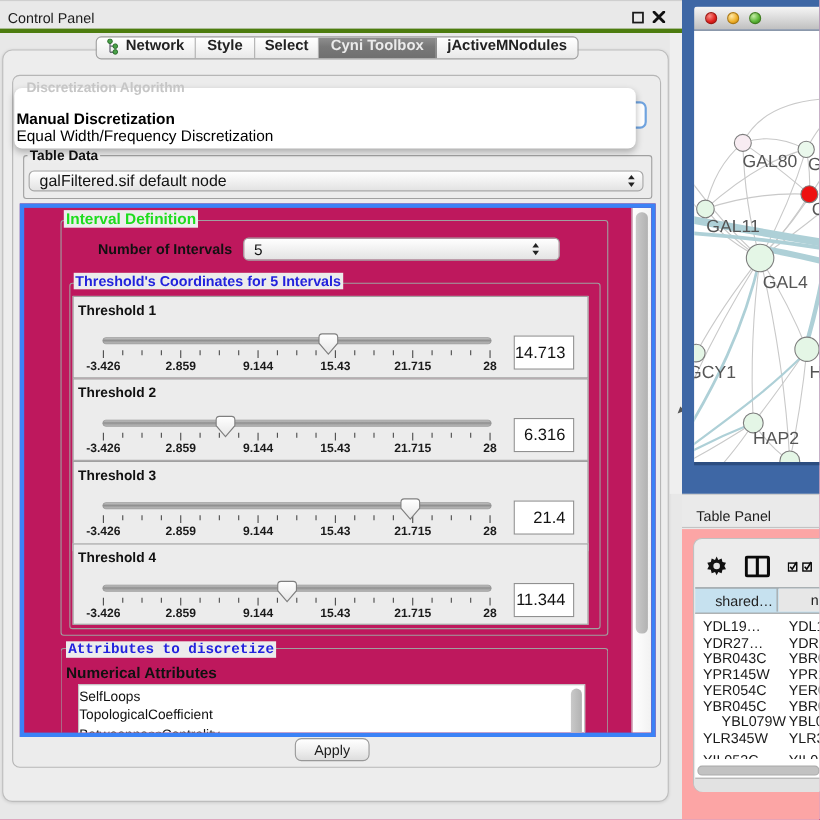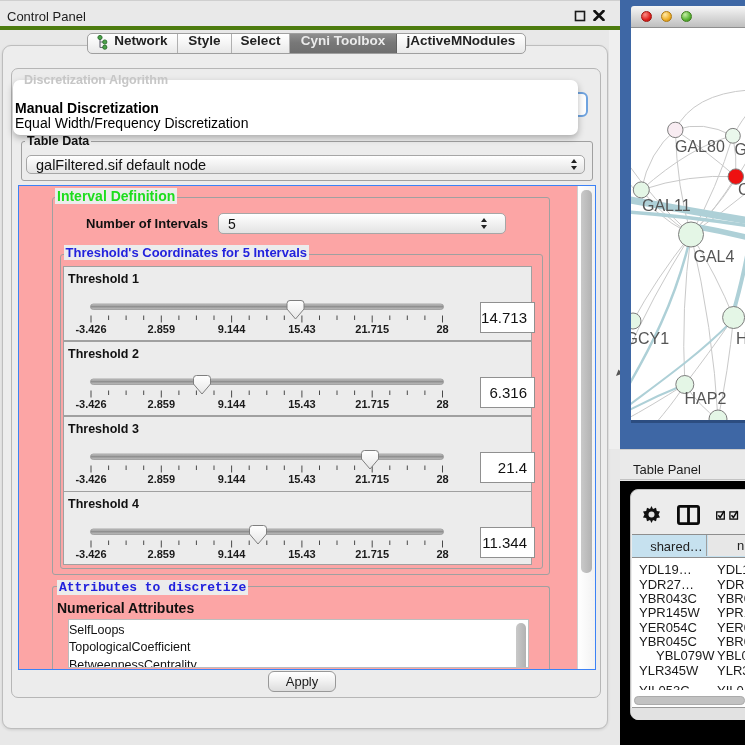--- a/index.html
+++ b/index.html
@@ -26,34 +26,34 @@
 .group { position:absolute; border:1px solid #a0a0a0; border-radius:3px; }
 .gtitle { position:absolute; background:#ececec; padding:0 2px; white-space:nowrap; }
 .combo { position:absolute; background:linear-gradient(#ffffff,#f4f4f4 40%,#e3e3e3);
   border:1px solid #a6a6a6; border-radius:5px; font-size:14px; color:#111; }
 .combo .cv { position:absolute; left:9px; top:50%; transform:translateY(-50%); }
 .arr { position:absolute; width:0; height:0; border-left:3.5px solid transparent; border-right:3.5px solid transparent; }
 .arr.up { border-bottom:4.5px solid #222; }
 .arr.dn { border-top:4.5px solid #222; }
 .trow { position:absolute; left:44px; width:469px; background:#ececec; border:1px solid #a0a0a0; }
 .trow .tt { position:absolute; left:4px; top:5px; font-size:12.5px; font-weight:bold; color:#111; }
-.trow .vbox { position:absolute; left:416px; top:35px; width:55px; height:31px;
+.trow .vbox { position:absolute; left:400px; top:35px; width:55px; height:31px;
   background:#fff; border:1px solid #909090; font-size:15px; color:#111;
   text-align:right; padding-right:7px; line-height:29px; }
 .vthumb { position:absolute; background:linear-gradient(90deg,#c9c9c9,#b2b2b2); border-radius:5px; }
 #net { left:620px; top:0; width:125px; height:449px; background:#3e67a5; }
 #nettitle { position:absolute; left:11px; top:6px; width:114px; height:22px;
   background:linear-gradient(#f6f6f6,#d8d8d8 55%,#bfbfbf); border-bottom:1px solid #8f8f8f; border-radius:3px 0 0 0; }
 .light { position:absolute; top:5px; width:11px; height:11px; border-radius:50%; }
 #canvas { position:absolute; left:11px; top:28px; width:114px; height:392px; background:#fff; overflow:hidden; }
 #netshadow { position:absolute; left:11px; top:420px; width:114px; height:3px; background:#2c4d80; }
 #tpbar { left:620px; top:449px; width:125px; height:31px; background:#eaeaea;
   border-top:1px solid #cdcdcd; border-bottom:1px solid #c3c3c3; }
 #tpbar .t { position:absolute; left:13px; top:12px; font-size:13px; color:#1c1c1c; }
-#tpbody { left:620px; top:481px; width:125px; height:264px; background:#000000; }
+#tpbody { left:620px; top:481px; width:125px; height:264px; background:#fca5a5; }
 #tppanel { position:absolute; left:10px; top:8px; width:130px; height:231px;
   background:#ececec; border:1px solid #c0c0c0; border-radius:8px; }
 </style>
 </head>
 <body>
 <div id="app">
   <div id="titlebar" class="abs">
       <span class="t">Control Panel</span>
     </div>
   <svg class="abs" style="left:574px; top:10px;" width="12" height="12" viewBox="0 0 12 12">
@@ -80,21 +80,21 @@
   </div>
 
   <div class="group abs" style="left:21px; top:141px; width:572px; height:40px;"></div>
   <div class="gtitle abs" style="left:25px; top:134px; font-size:12.5px; font-weight:bold; color:#111; background:#ededed;">Table Data</div>
   <div class="combo abs" style="left:26px; top:155px; width:559px; height:19px;">
     <span class="cv" style="font-size:14.5px;">galFiltered.sif default node</span>
     <span class="arr up" style="right:7px; top:3px;"></span>
     <span class="arr dn" style="right:7px; bottom:3px;"></span>
   </div>
 
-  <div id="scrollpane" class="abs" style="left:18px; top:185px; width:578px; height:485px; border:1px solid #3b82f6; background:#fca5a5; overflow:hidden;">
+  <div id="scrollpane" class="abs" style="left:18px; top:185px; width:578px; height:485px; border:4px solid #3b82f6; background:#be185d; overflow:hidden;">
     <div class="group" style="left:33px; top:11px; width:498px; height:378px;"></div>
     <div class="gtitle" style="left:36px; top:2px; font-size:14px; font-weight:bold; color:#1ddd1d;">Interval Definition</div>
 
     <div class="abs" style="left:67px; top:30px; font-size:13px; font-weight:bold; color:#111;">Number of Intervals</div>
     <div class="combo" style="left:199px; top:27px; width:288px; height:21px;">
       <span class="cv">5</span>
       <span class="arr up" style="right:18px; top:4px;"></span>
       <span class="arr dn" style="right:18px; bottom:4px;"></span>
     </div>
 

